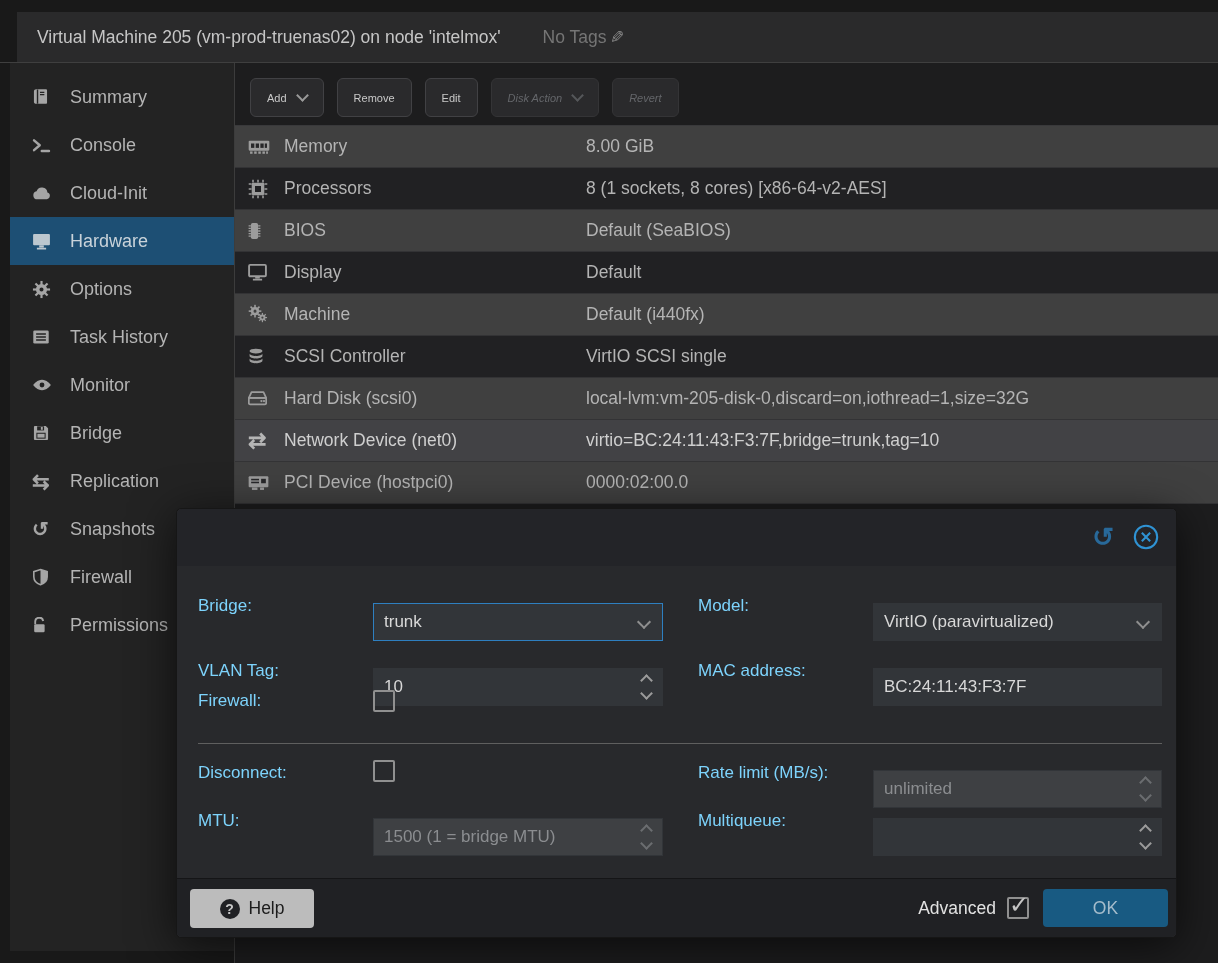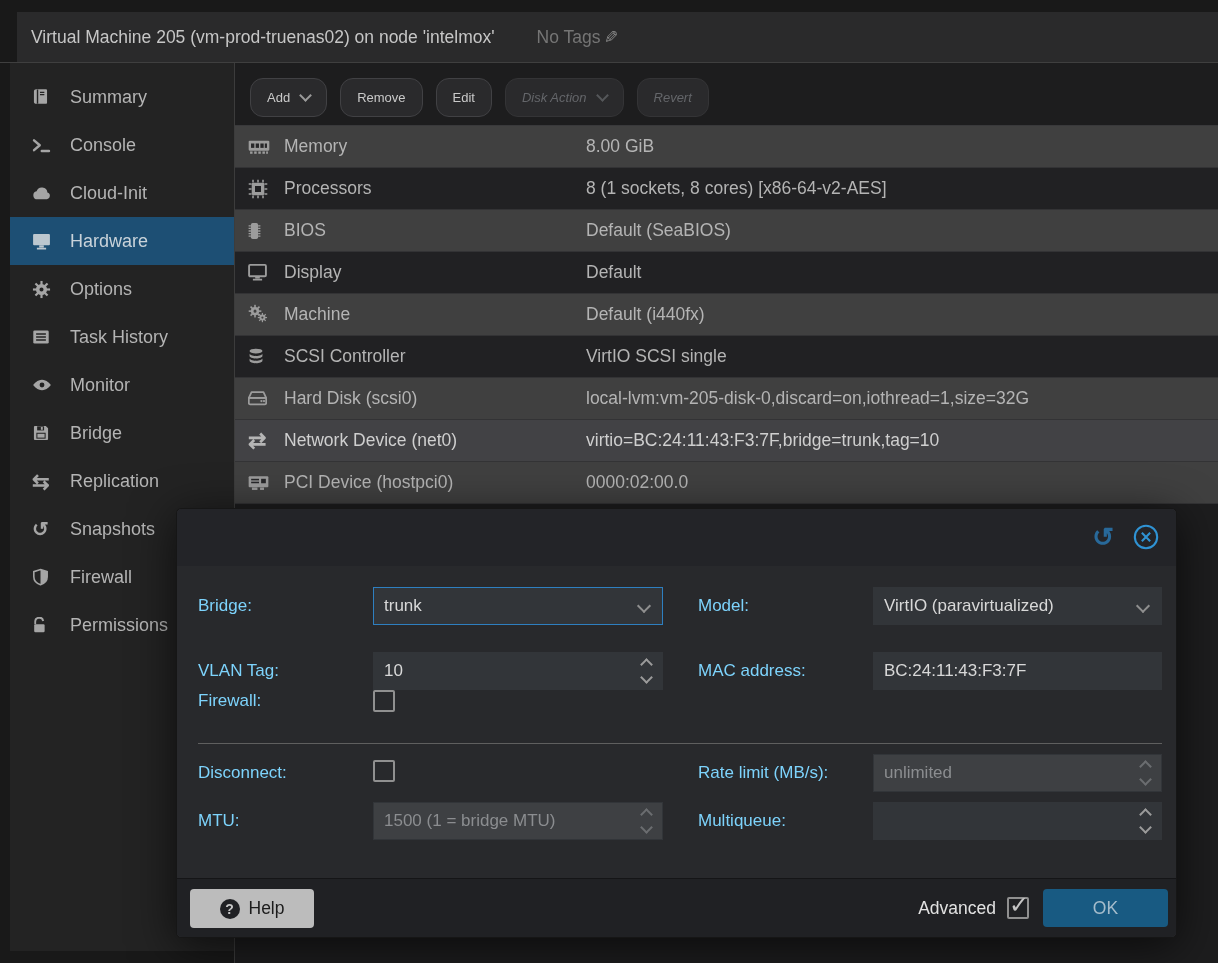--- a/index.html
+++ b/index.html
@@ -4,38 +4,38 @@
 <style>
   html,body{margin:0;padding:0;}
   body{
     width:1218px;height:963px;position:relative;overflow:hidden;
     background:#191919;
     font-family:"Liberation Sans", sans-serif;
     -webkit-font-smoothing:antialiased;
   }
   
   #header{position:absolute;left:17px;top:12px;width:1201px;height:50px;background:#2a2a2b;display:flex;align-items:center;}
-  #header .title{font-size:17.5px;color:#c6c6c6;margin-left:14px;}
+  #header .title{font-size:17.5px;color:#c6c6c6;margin-left:20px;}
   #header .tags{font-size:17.5px;color:#757575;margin-left:42px;display:flex;align-items:center;gap:4px;}
   #header .pencil{color:#8a8a8a;font-size:17px;transform:scaleX(-1);display:inline-block;}
   
   #mainline{position:absolute;left:0;top:62px;width:1218px;height:1px;background:#3f3f3f;}
   #sidebar{position:absolute;left:10px;top:63px;width:224px;bottom:12px;background:#232323;padding-top:10px;box-sizing:border-box;}
   #content{position:absolute;left:234px;top:63px;right:0;bottom:0;background:#1d1d1e;border-left:1px solid #3c3c3c;box-sizing:border-box;}
   
   .sb-item{height:48px;display:flex;align-items:center;padding-left:22px;color:#b4b4b4;cursor:pointer;}
   .sb-item .sb-icon{width:38px;color:#a5a5a5;display:flex;align-items:center;}
   .sb-item .sb-label{font-size:18px;}
   .sb-item.active{background:#1d4f74;color:#c9d3da;}
   .sb-item.active .sb-icon{color:#bcc7cf;}
   .uni{line-height:1;display:inline-block;}
   
   #toolbar{display:flex;gap:13px;padding:15px 0 8px 15px;}
-  .btn{height:39px;padding:0 16px;background:#2a2a2c;border:1px solid #414144;border-radius:13px;
-       color:#c9c9c9;font-size:13px;display:flex;align-items:center;gap:11px;cursor:pointer;box-sizing:border-box;}
+  .btn{height:39px;padding:0 16px;background:#2a2a2c;border:1px solid #414144;border-radius:6px;
+       color:#c9c9c9;font-size:11px;display:flex;align-items:center;gap:11px;cursor:pointer;box-sizing:border-box;}
   .btn.disabled{color:#64666a;border-color:#343436;font-style:italic;}
   .chev{display:inline-block;width:7px;height:7px;border-right:2px solid #9a9a9a;border-bottom:2px solid #9a9a9a;transform:rotate(45deg);margin-top:-4px;}
   .btn.disabled .chev{border-color:#55575a;}
   
   #hwtable{border-top:1px solid #39393b;}
   .hw-row{display:flex;align-items:center;height:42px;padding-left:13px;font-size:17.5px;color:#b4b4b4;
           border-bottom:1px solid #333335;box-sizing:border-box;cursor:pointer;}
   .hw-row.odd{background:#404040;}
   .hw-row.even{background:#212123;justify-content:center;}
   .hw-row.selected{background:#424245;color:#cfcfcf;}
@@ -45,21 +45,21 @@
   .hw-value{flex:1;}
   
   #dialog{position:absolute;left:176px;top:508px;width:1001px;height:430px;background:#28292c;
           border:1px solid #161616;border-radius:5px;box-shadow:0 8px 45px rgba(0,0,0,0.65);z-index:10;box-sizing:border-box;}
   .dlg-header{height:57px;background:#232428;border-radius:5px 5px 0 0;position:relative;}
   .dlg-title{position:absolute;left:21px;top:0;line-height:57px;font-size:19px;color:#2f96dc;}
   .dlg-undo{position:absolute;right:62px;top:13px;font-size:26px;font-weight:bold;color:#28699a;cursor:pointer;}
   .dlg-close{position:absolute;right:17px;top:15px;color:#2f93d4;cursor:pointer;display:flex;}
   .dlg-body{position:relative;height:314px;}
   .fl{position:absolute;font-size:17px;color:#7dd3fc;line-height:38px;white-space:nowrap;}
-  .ff{position:absolute;height:38px;}
+  .ff{position:absolute;height:38px;margin-top:16px;}
   .c1l{left:21px;} .c1f{left:196px;width:290px;}
   .c2l{left:521px;} .c2f{left:696px;width:289px;}
   .r1{top:21px;} .r2{top:86px;} .r3{top:124px;line-height:22px;} .r4{top:188px;} .r5{top:236px;}
   .divider{position:absolute;left:21px;top:177px;width:964px;height:1px;background:#5f5f5f;}
   .tf{width:100%;height:38px;background:#323539;border:1px solid #323539;color:#d8d8d8;font-size:17px;
       padding:0 34px 0 10px;box-sizing:border-box;font-family:inherit;outline:none;}
   .tf.plain{padding-right:10px;}
   .tf.focus-blue{border:1px solid #2e7fc0;}
   .tf:disabled{background:#3e4043;color:#8b8d90;}
   .tf::placeholder{color:#8b8d90;opacity:1;}

